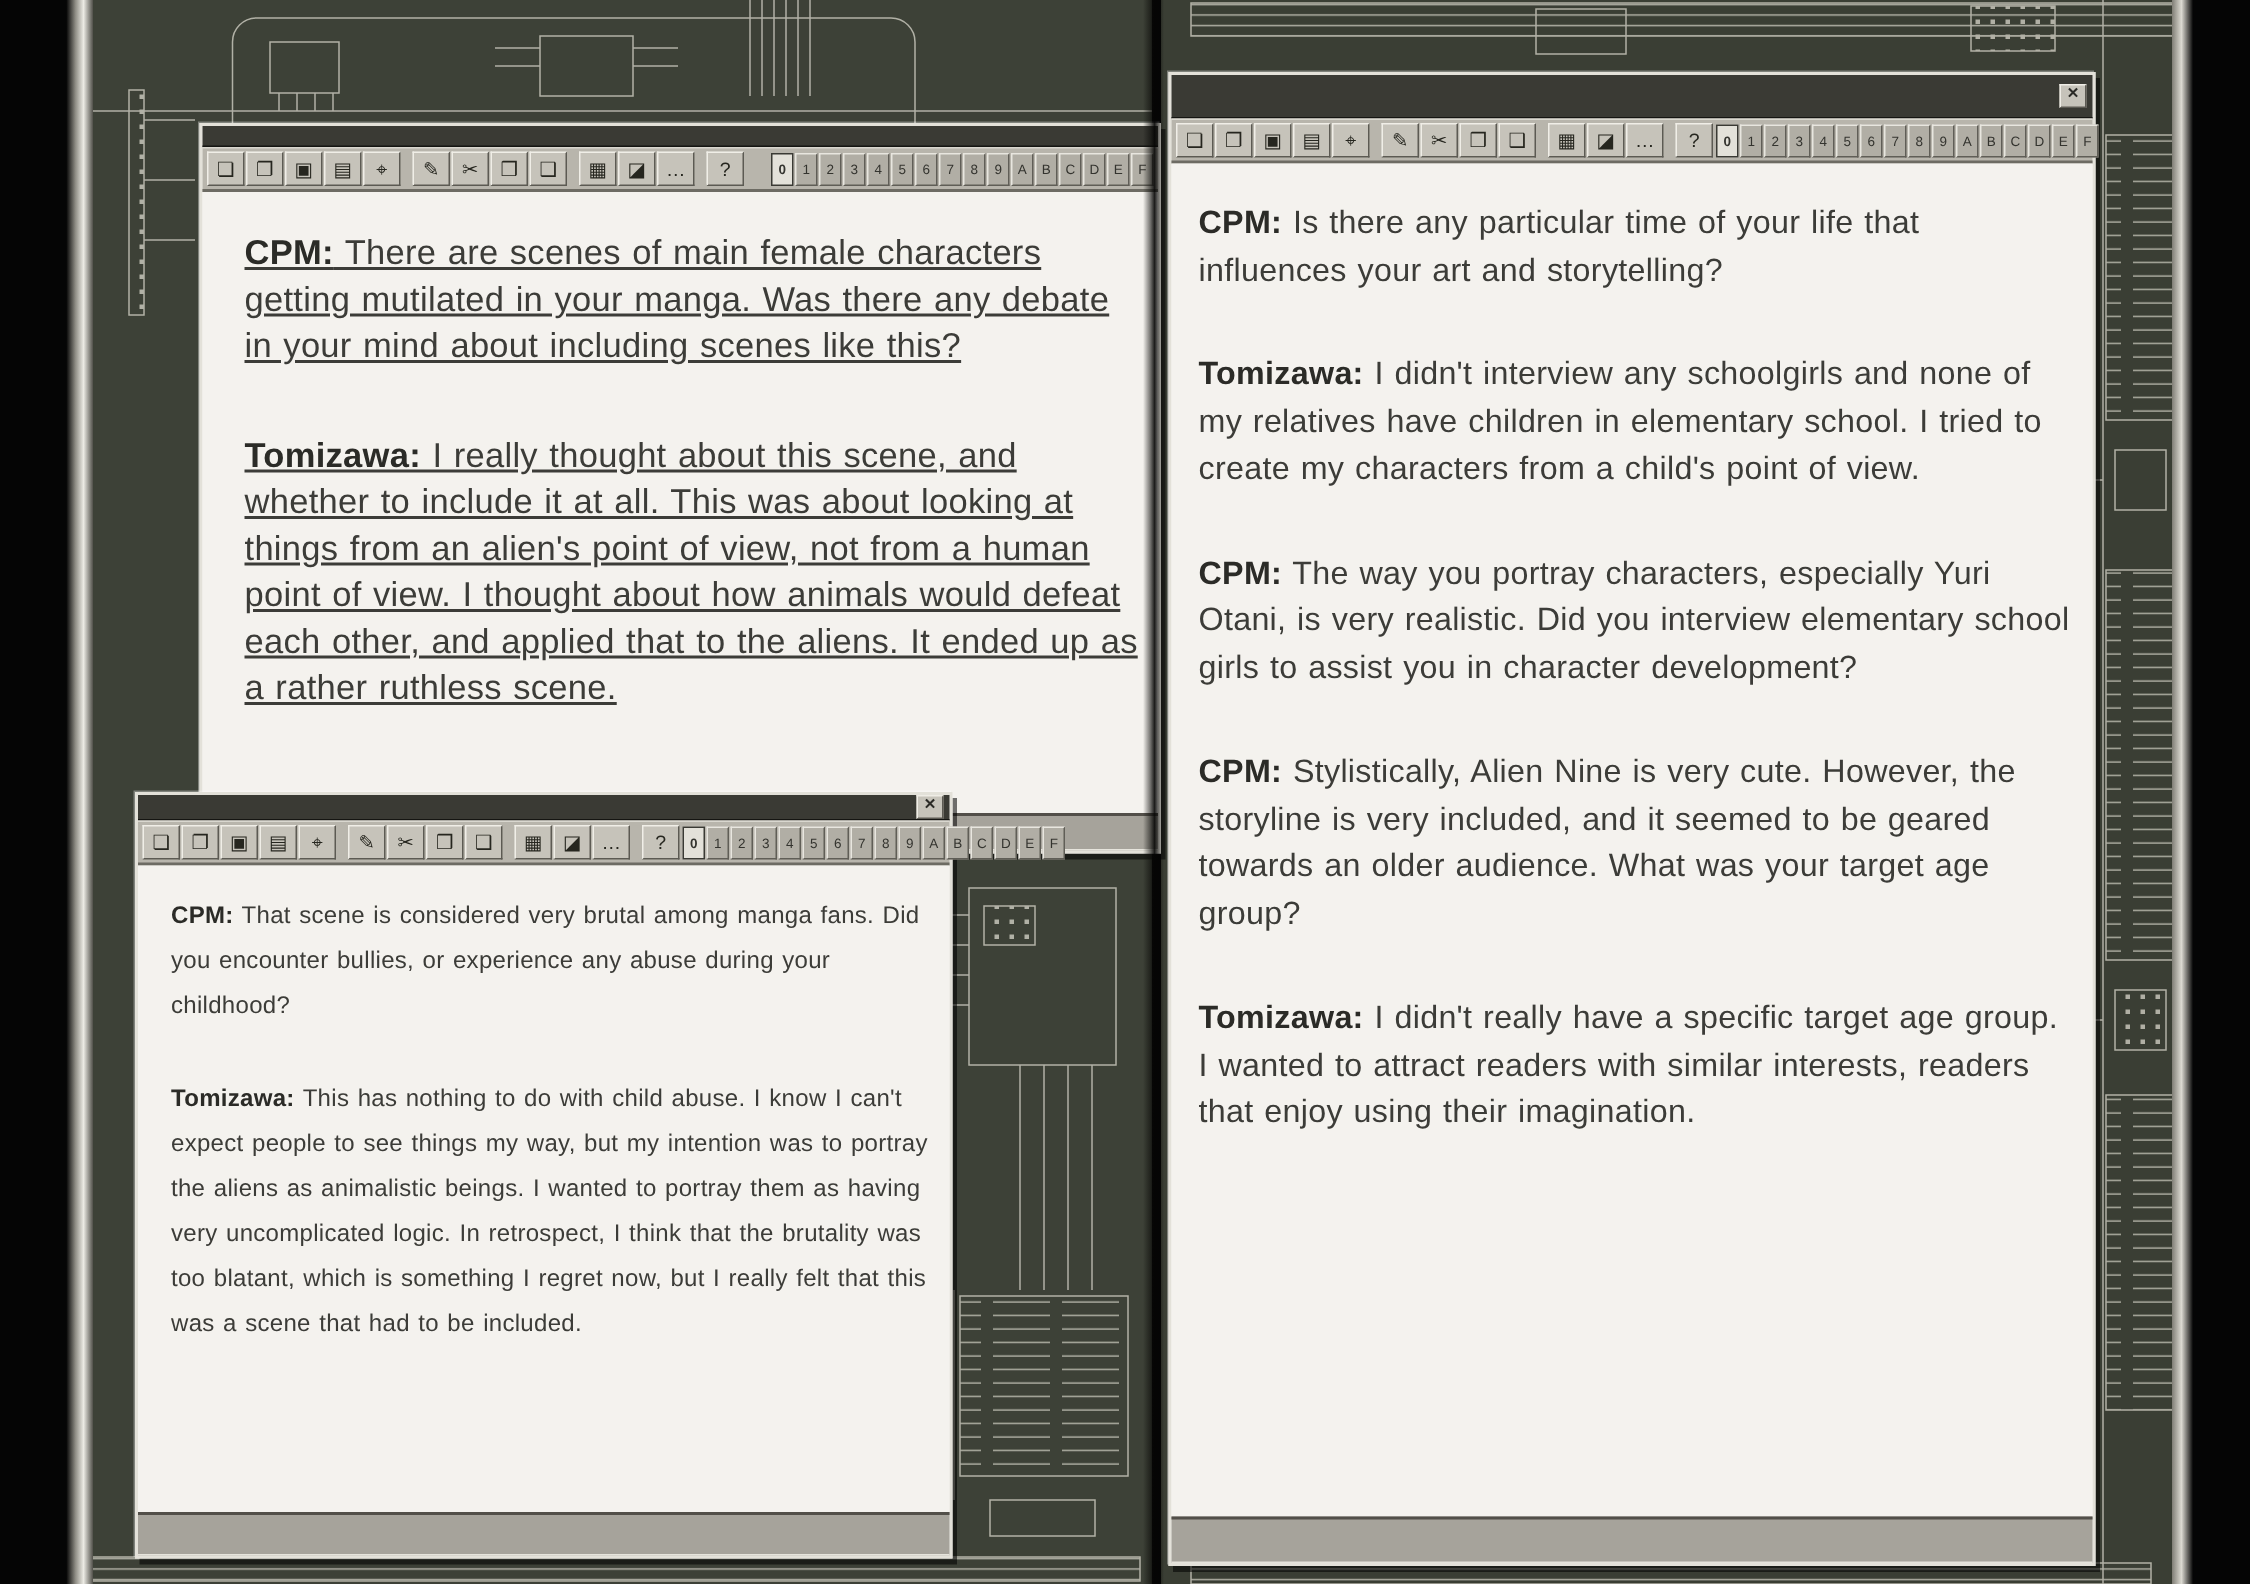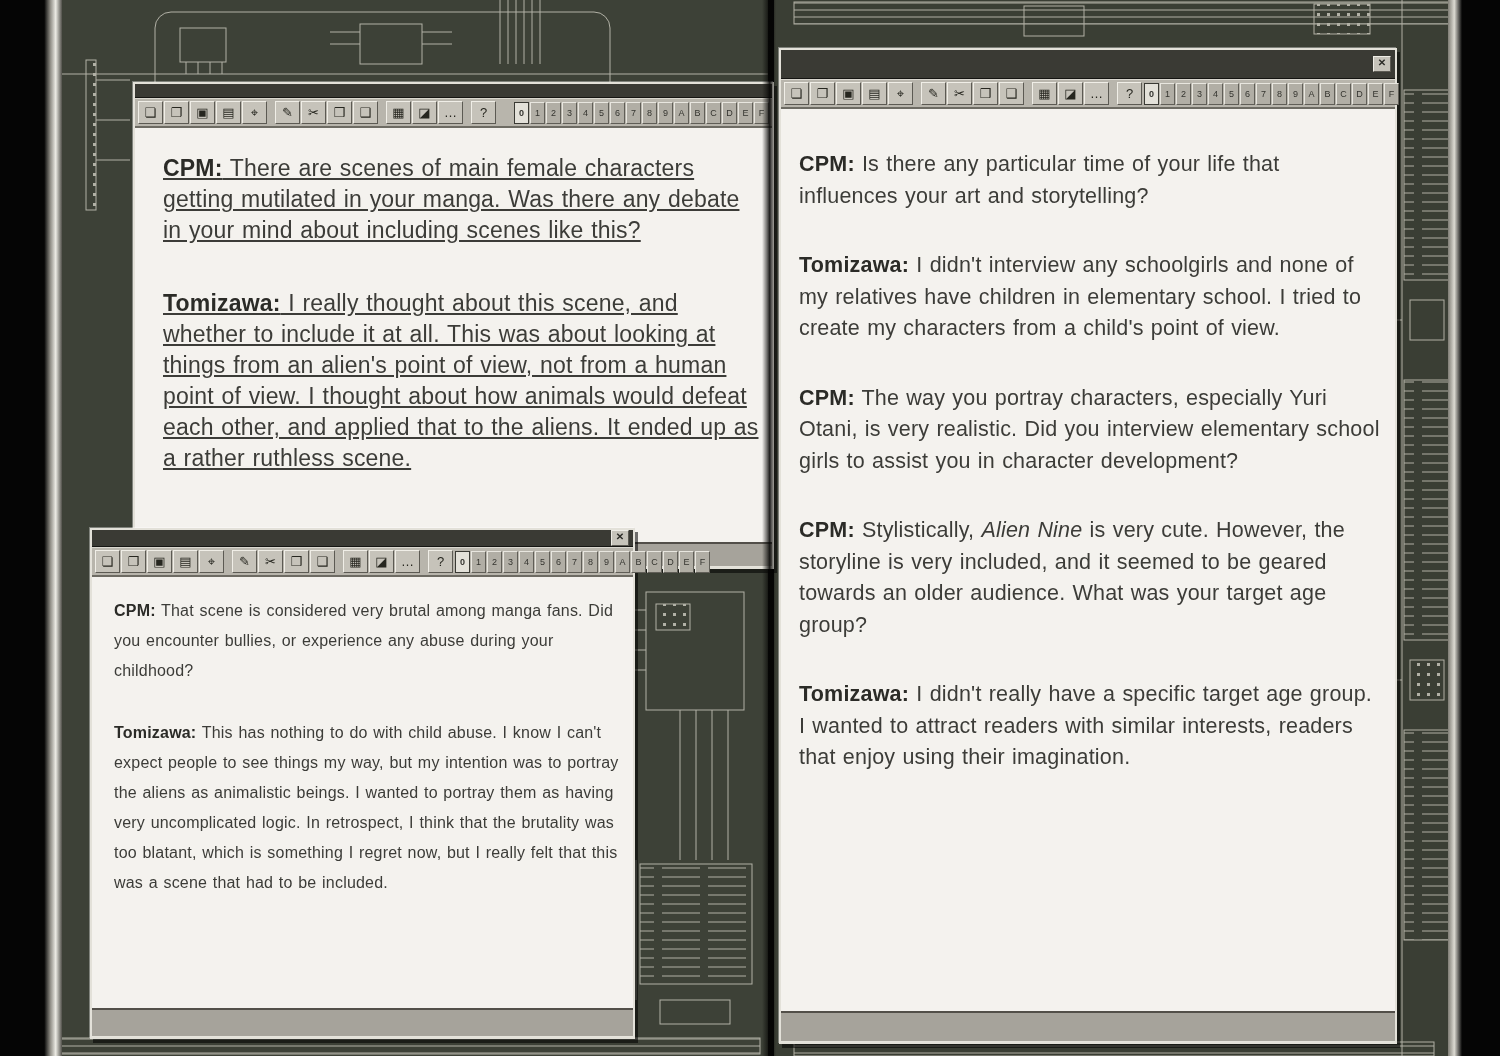--- a/index.html
+++ b/index.html
@@ -41,37 +41,37 @@
   .hex{margin-left:auto;display:flex;flex:none;}
   .hbtn{width:13px;height:20px;margin-left:1px;flex:none;
     background:#b1aea5;border:1px solid;border-color:#e8e6df #605e57 #605e57 #e8e6df;
     display:flex;align-items:center;justify-content:center;
     font-size:9px;color:#34342f;}
   .hbtn.active{background:#e3e1d9;border-color:#3a3a34;font-weight:bold;}
   .content{flex:1;overflow:hidden;background:#f4f2ee;
     color:#3c3c38;letter-spacing:.2px;word-spacing:1px;}
   .content p{margin:0;}
   .spk{font-weight:bold;color:#2b2b27;}
-  .ital{font-style:italic;}
+  .ital{}
   .bottombar{flex:none;background:#a6a39b;
     border-top:2px solid #524f49;border-bottom:1px solid #e6e4dc;}
   
   #win1{left:133px;top:82px;width:637px;height:483px;}
   #win1 .titlebar{height:13px;}
   #win1 .content{padding:25px 8px 0 28px;font-size:23px;line-height:31px;text-decoration:underline;}
   #win1 .content p{margin-bottom:42px;}
   #win1 .bottombar{height:22px;}
   #win2{left:90px;top:528px;width:541px;height:507px;}
   #win2 .titlebar{height:16px;}
   #win2 .content{padding:19px 6px 0 22px;font-size:16px;line-height:30px;}
   #win2 .content p{margin-bottom:32px;}
   #win2 .bottombar{height:26px;}
   #win3{left:779px;top:48px;width:614px;height:992px;}
   #win3 .titlebar{height:28px;}
-  #win3 .content{padding:40px 10px 0 18px;font-size:21.5px;line-height:31.5px;}
+  #win3 .content{padding:24px 10px 0 18px;font-size:21.5px;line-height:31.5px;}
   #win3 .content p{margin-bottom:38px;}
   #win3 .bottombar{height:28px;}
 </style>
 </head>
 <body>
 
 <div class="page-edge" id="edge-left"></div>
 <div class="page" id="page-left">
   <svg class="circuit" width="708" height="1056" viewBox="0 0 708 1056">
     <defs>

